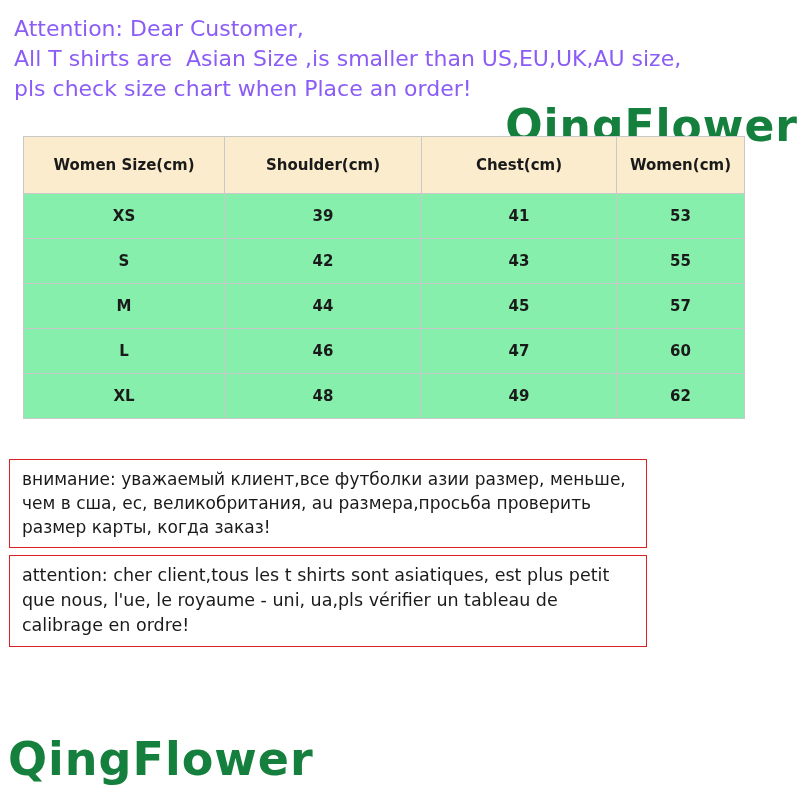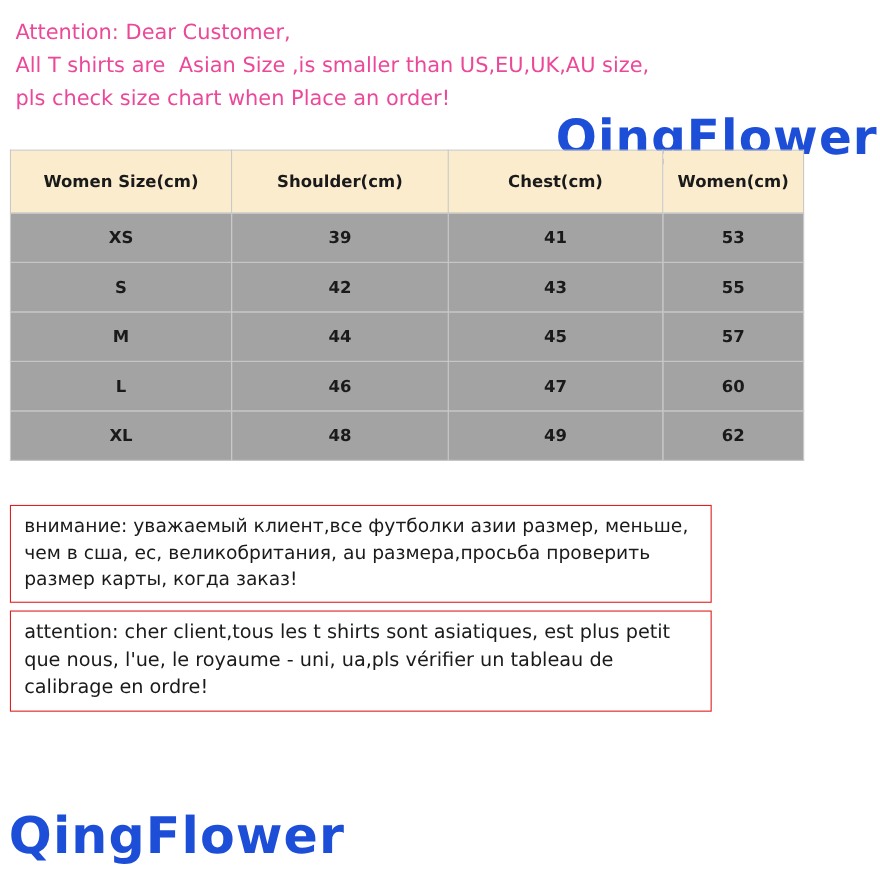--- a/index.html
+++ b/index.html
@@ -23,51 +23,51 @@
   }
 
   
   .attention-block {
     position: absolute;
     left: 14px;
     top: 14px;
     width: 770px;
   }
   .attention-line {
-    font-size: 19px;
+    font-size: 22px;
     line-height: 30px;
-    color: #ec4899;
+    color: #8b5cf6;
     white-space: pre;
   }
 
   
   .watermark {
     position: absolute;
     font-family: "DejaVu Sans", sans-serif;
     font-weight: bold;
-    color: #1d4ed8;
+    color: #15803d;
     letter-spacing: 1px;
     pointer-events: none;
     user-select: none;
   }
   .watermark-top {
     right: 2px;
     top: 100px;
     font-size: 44px;
   }
   .watermark-bottom {
     left: 8px;
     bottom: 14px;
     font-size: 46px;
   }
 
   
   .size-table {
     position: absolute;
-    left: 9px;
+    left: 23px;
     top: 136px;
     width: 722px;
     border-collapse: collapse;
     table-layout: fixed;
   }
   .size-table th,
   .size-table td {
     border: 1px solid #c9c9c9;
     text-align: center;
     font-size: 15px;
@@ -75,21 +75,21 @@
     color: #1a1a1a;
     height: 44px;
     padding: 0;
   }
   .size-table thead th {
     background: #faeccd;
     height: 56px;
     font-size: 15px;
   }
   .size-table tbody td {
-    background: #a3a3a3;
+    background: #86efac;
   }
 
   
   .notes {
     position: absolute;
     left: 9px;
     top: 459px;
     width: 638px;
   }
   .note-box {

